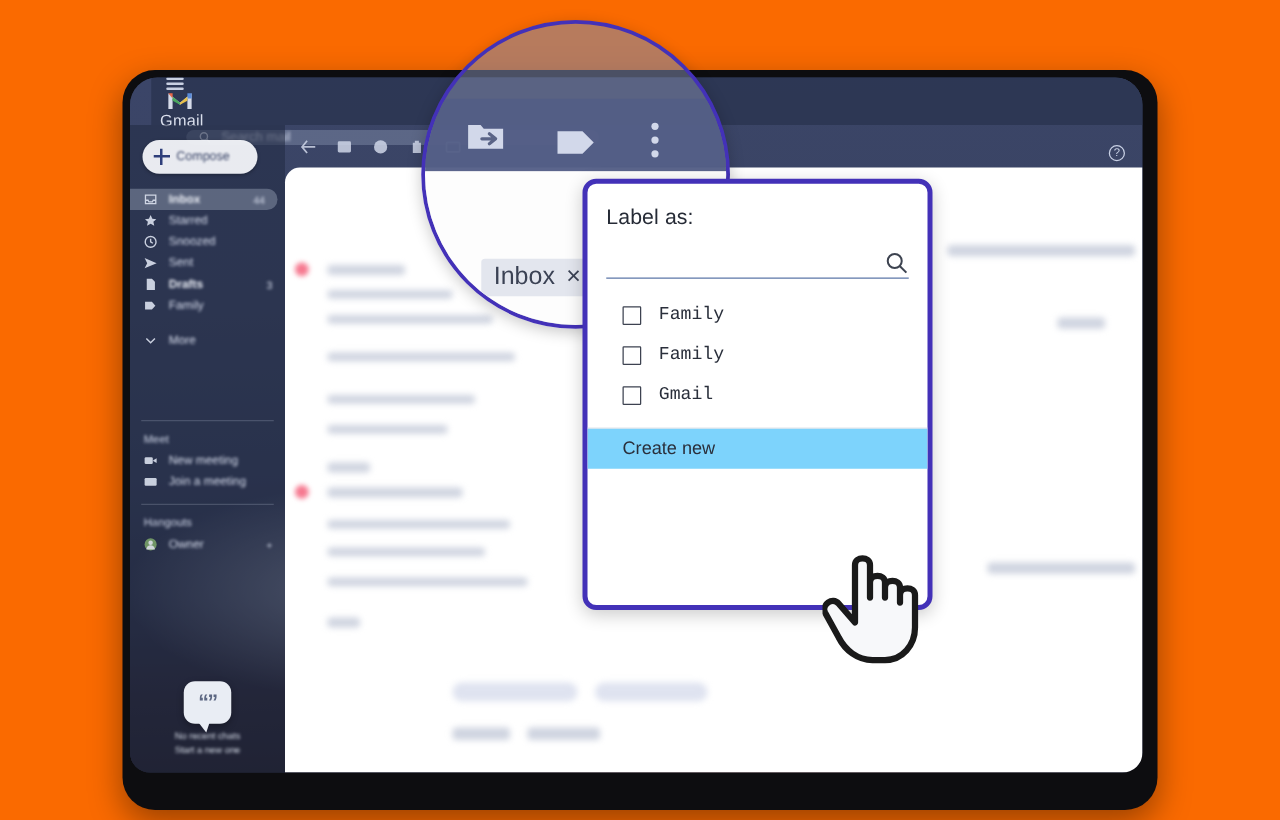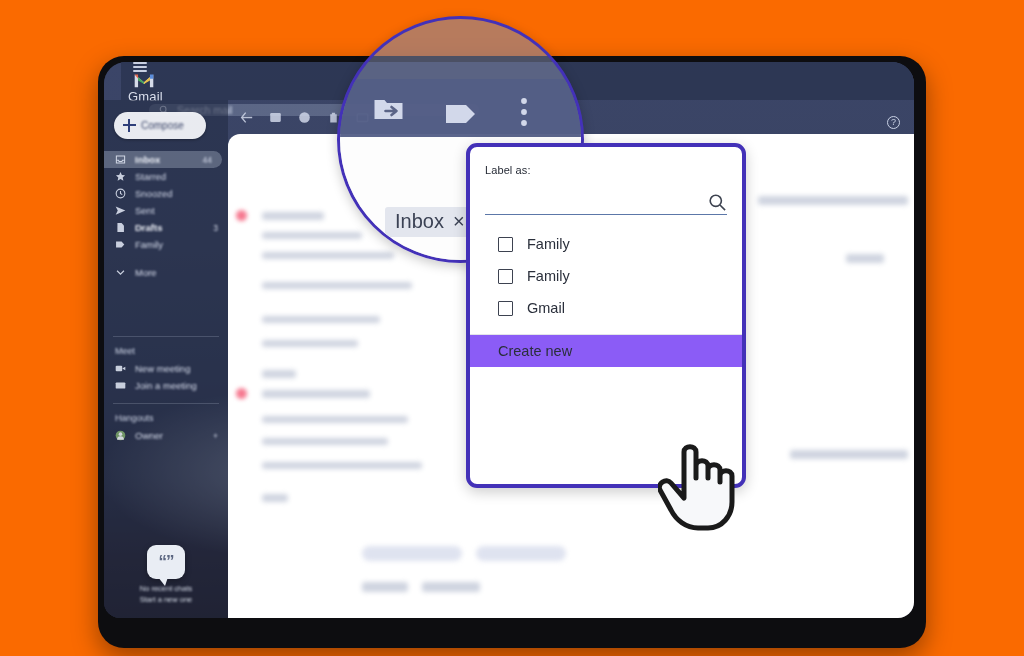--- a/index.html
+++ b/index.html
@@ -173,40 +173,40 @@
 
   
   #dropdown {
     position:absolute; left:466px; top:143px; width:280px; height:345px;
     background:#ffffff;
     border:4px solid #4331B8;
     border-radius:11px;
     box-shadow: 0 4px 14px rgba(0,0,0,.2);
     overflow:hidden;
   }
-  .dd-title { font-size:11px; color:#262b36; padding:17px 0 0 15px; letter-spacing:.1px; }
+  .dd-title { font-size:17px; color:#262b36; padding:17px 0 0 15px; letter-spacing:.1px; }
   .dd-search {
     margin:13px 15px 0 15px; height:26px;
     border-bottom:1.6px solid #5c77a8;
     display:flex; align-items:flex-end; justify-content:flex-end;
     padding-bottom:2px;
   }
-  .dd-list { padding-top:13px; }
+  .dd-list { padding-top:13px;font-family:Liberation Mono, monospace; }
   .dd-row {
     display:flex; align-items:center; gap:14px;
     height:32px; padding-left:28px;
   }
   .cbox {
     width:15px;height:15px; border:1.9px solid #3d4250; border-radius:1px; flex:none;
   }
   .dd-row .lbl { font-size:14.5px; color:#2a2f3b; }
   .dd-sep { height:1px; background:#e2e4e9; margin-top:10px; }
   .dd-action { height:32px; display:flex; align-items:center; padding-left:28px;
                font-size:14.5px; color:#2a2f3b; }
-  .dd-action.hl { background:#8b5cf6; }
+  .dd-action.hl { background:#7dd3fc; }
 
   
   #cursor { position:absolute; left:658px; top:418px; width:92px; height:115px; }
 </style>
 </head>
 <body>
 
 <div id="device">
   <div id="screen">
     <div id="wallpaper"></div>

